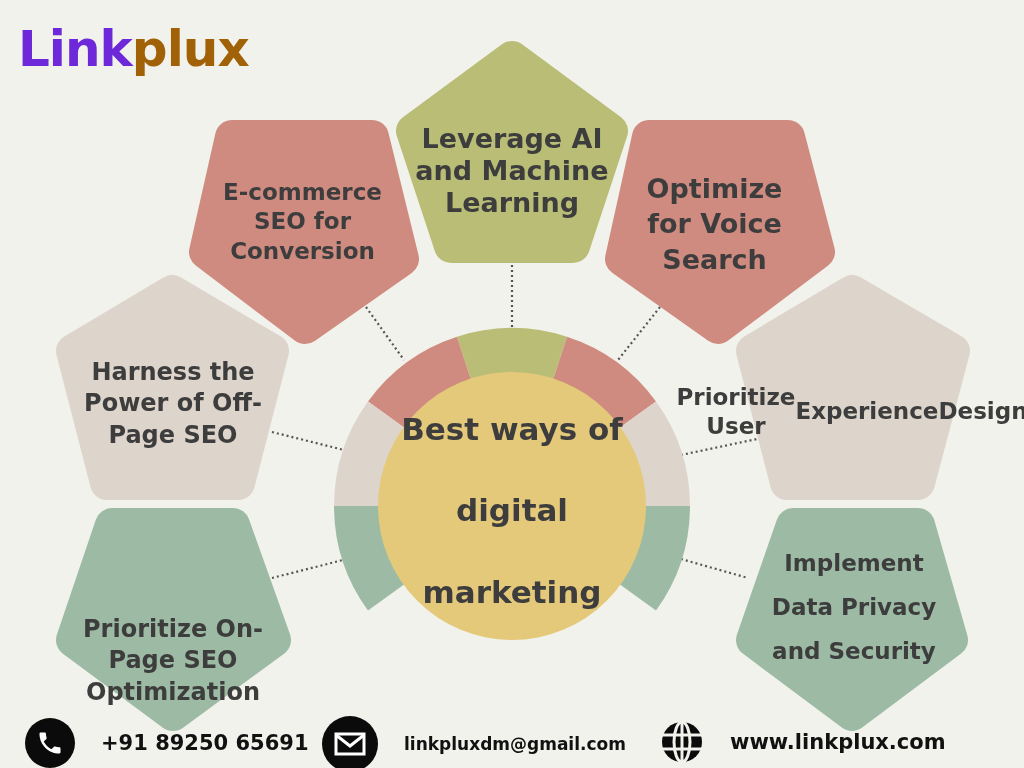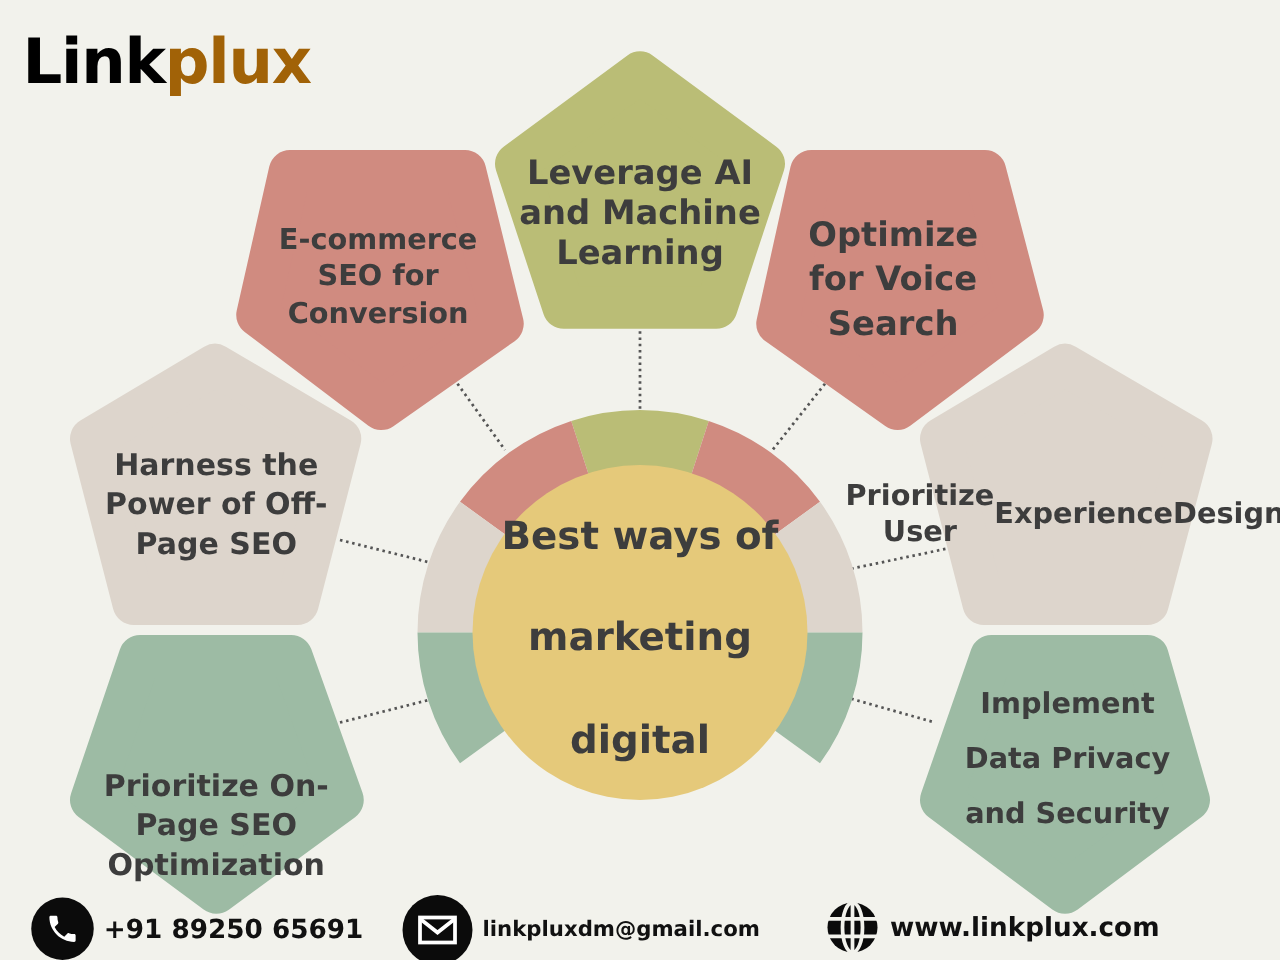--- a/index.html
+++ b/index.html
@@ -1,27 +1,27 @@
 <!DOCTYPE html>
 <html><head>
 <meta charset="utf-8">
 <style>
   html, body { margin:0; padding:0; }
   body { width:1024px; height:768px; background:#f2f2ec; position:relative; overflow:hidden;
          font-family:"Liberation Sans", "DejaVu Sans", sans-serif; }
   #canvas { position:absolute; left:0; top:0; }
   .logo { position:absolute; left:18px; top:24px; font-family:"DejaVu Sans", sans-serif; font-weight:bold;
           font-size:50px; letter-spacing:-1px; line-height:1; }
-  .logo .a { color:#000000; }
+  .logo .a { color:#6d28d9; }
   .logo .b { color:#a16207; }
   .label { position:absolute; text-align:center; color:#3d3d3d; font-weight:bold;
            font-family:"DejaVu Sans", sans-serif; display:flex; align-items:center; justify-content:center; line-height:1.18; }
   .center-label { font-size:31px; line-height:1.2; }
   .footer { position:absolute; top:716px; left:0; width:1024px; height:52px; }
-  .fi { position:absolute; display:flex; align-items:center; gap:8px; }
+  .fi { position:absolute; display:flex; align-items:center; gap:26px; }
   .circle-icon { width:50px; height:50px; border-radius:50%; background:#0b0b0b; display:flex; align-items:center; justify-content:center; }
   .ftext { font-family:"DejaVu Sans", sans-serif; font-weight:bold; color:#111; }
 </style>
 </head>
 <body>
 
 <svg id="canvas" width="1024" height="768" viewBox="0 0 1024 768">
 
   <g stroke="#555" stroke-width="2.2" stroke-dasharray="2 3" fill="none">
     <line x1="512" y1="265" x2="512" y2="327"></line>
@@ -55,22 +55,22 @@
   </g>
   <circle cx="512" cy="506" r="134" fill="#e5c97a"></circle>
 </svg>
 
 <div class="logo">
   <span class="a">Link</span><span class="b">plux</span>
 </div>
 
 <div class="label center-label" style="left:392px; top:446px; width:240px; height:130px; flex-direction:column;gap:44px;">
   <span>Best ways of</span>
+  <span>digital</span>
   <span>marketing</span>
-  <span>digital</span>
 </div>
 
 <div class="label" style="left:404px; top:118px; width:216px; height:106px; font-size:27px; flex-direction:column;">
   <span>Leverage AI</span>
   <span>and Machine</span>
   <span>Learning</span>
 </div>
 <div class="label" style="left:200px; top:170px; width:205px; height:104px; font-size:23px; line-height:1.28; flex-direction:column;">
   <span>E-commerce</span>
   <span>SEO for</span>

